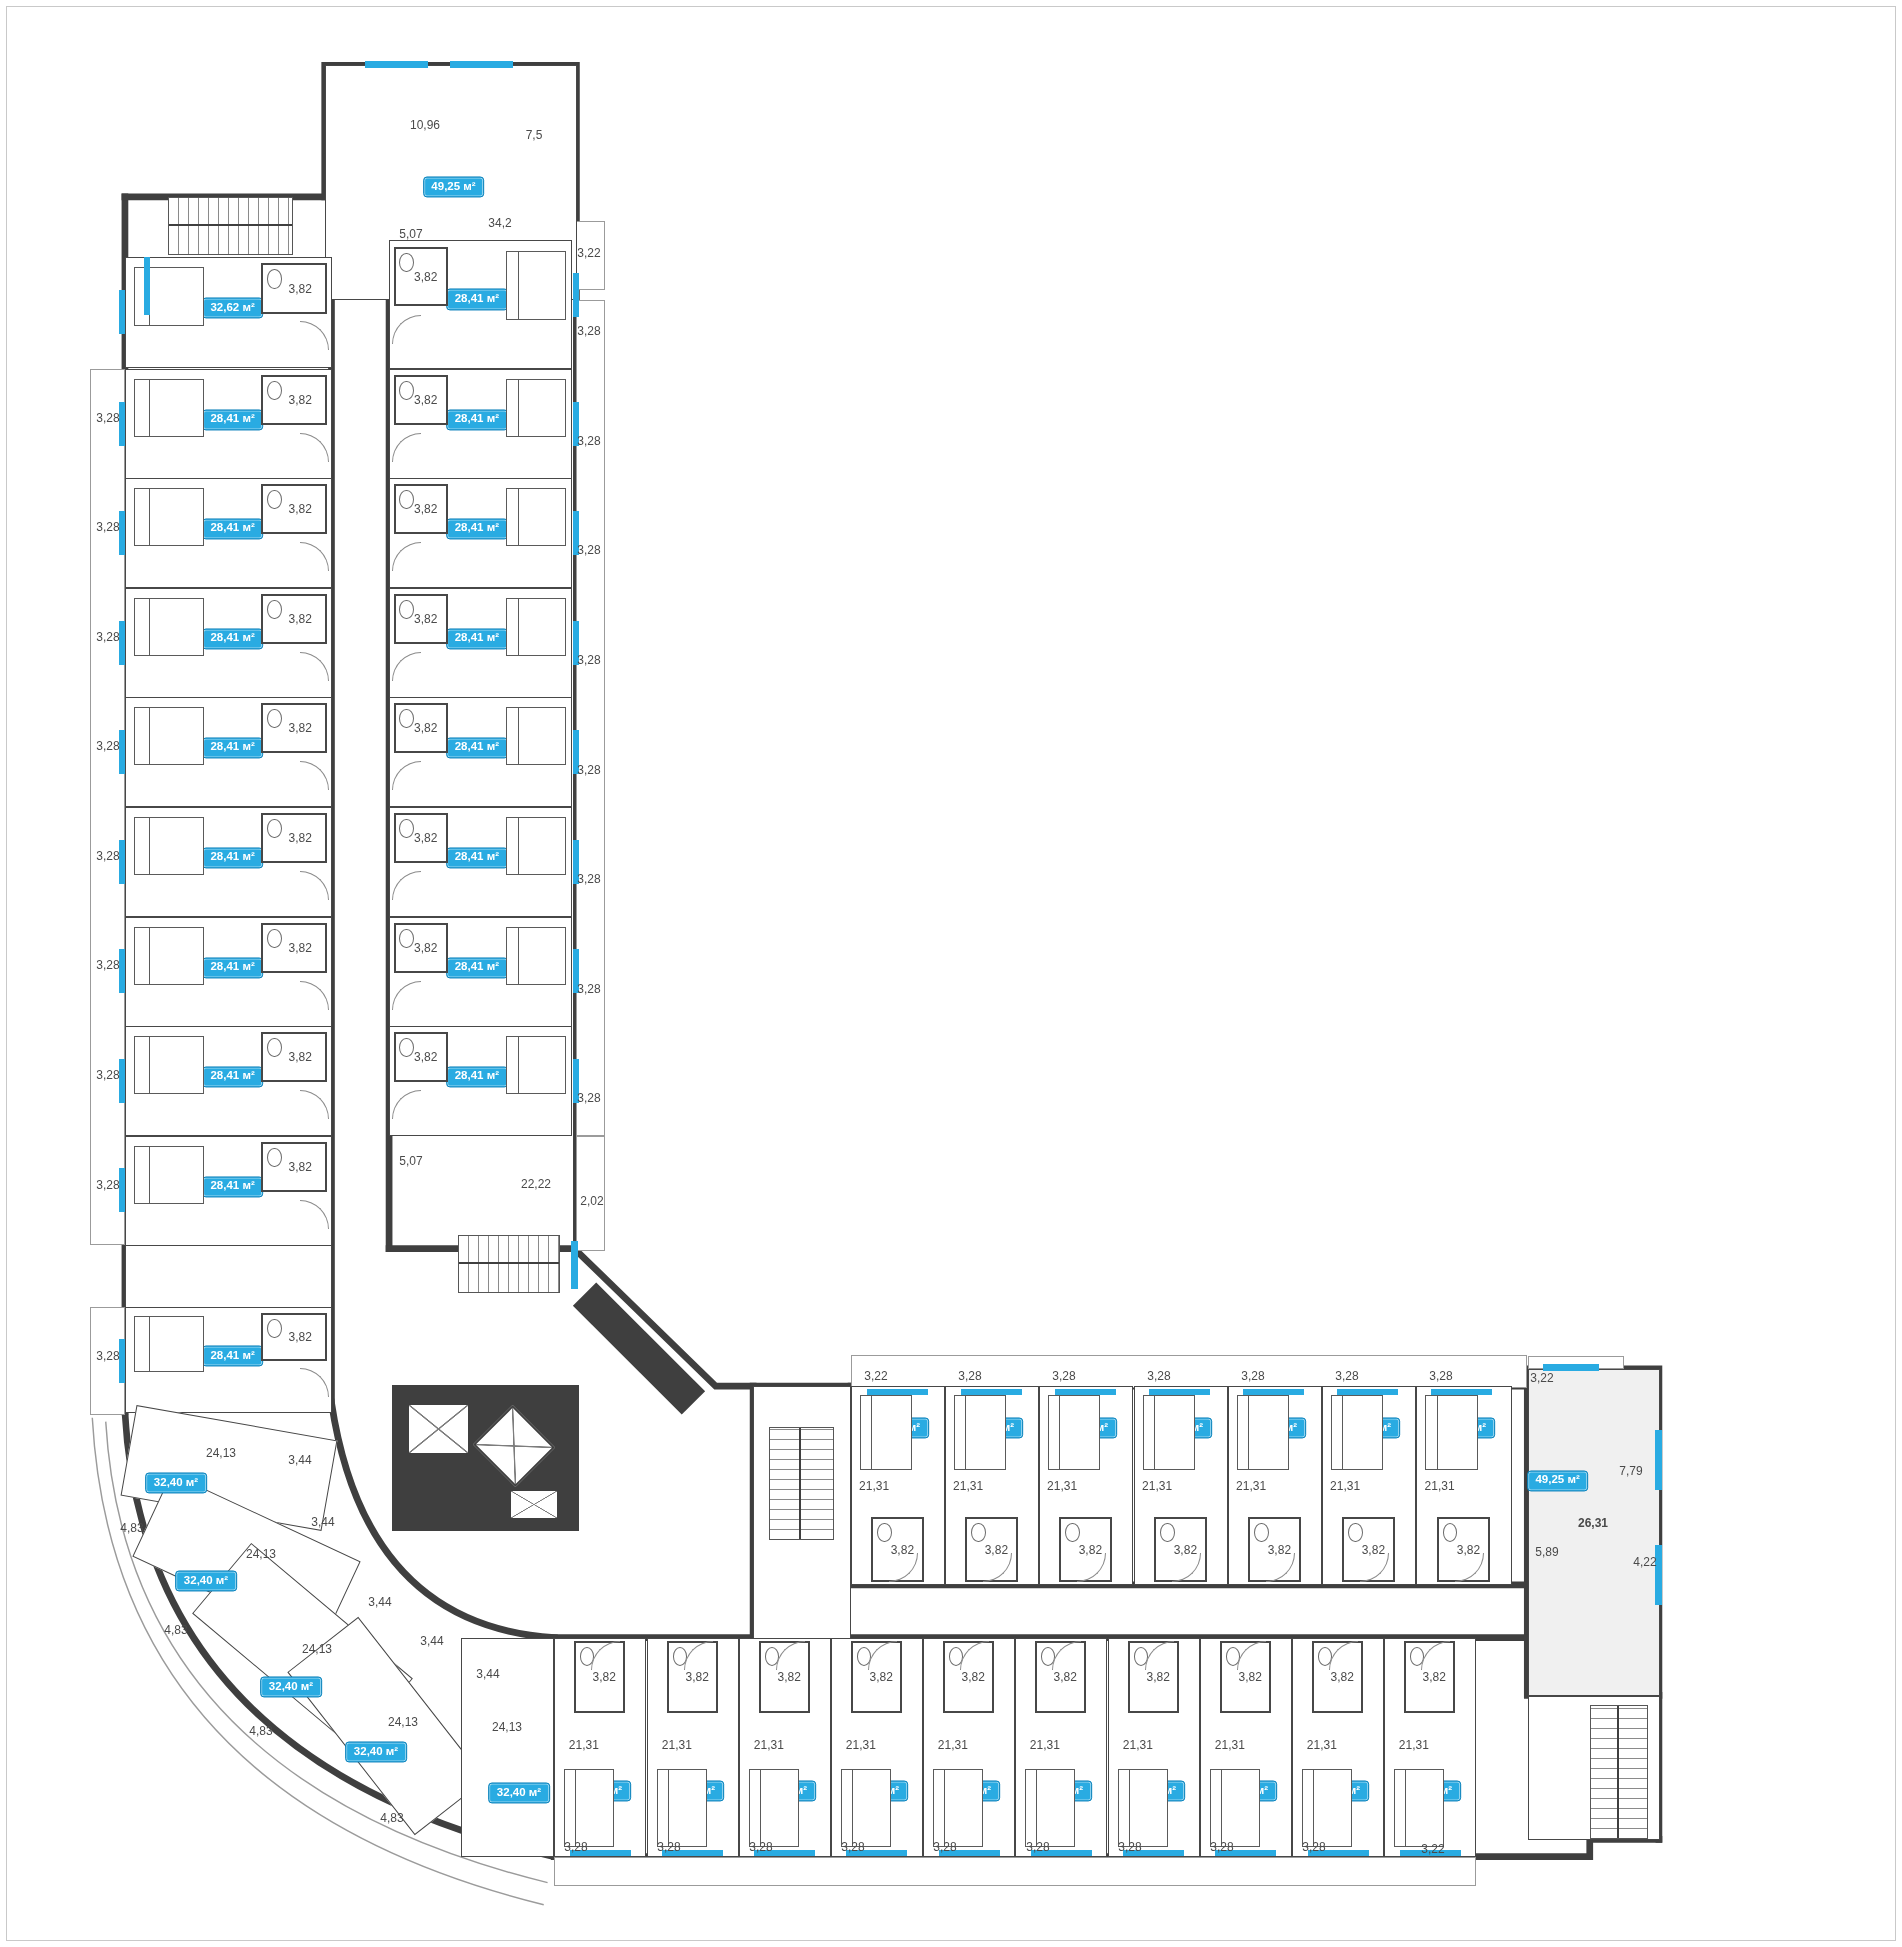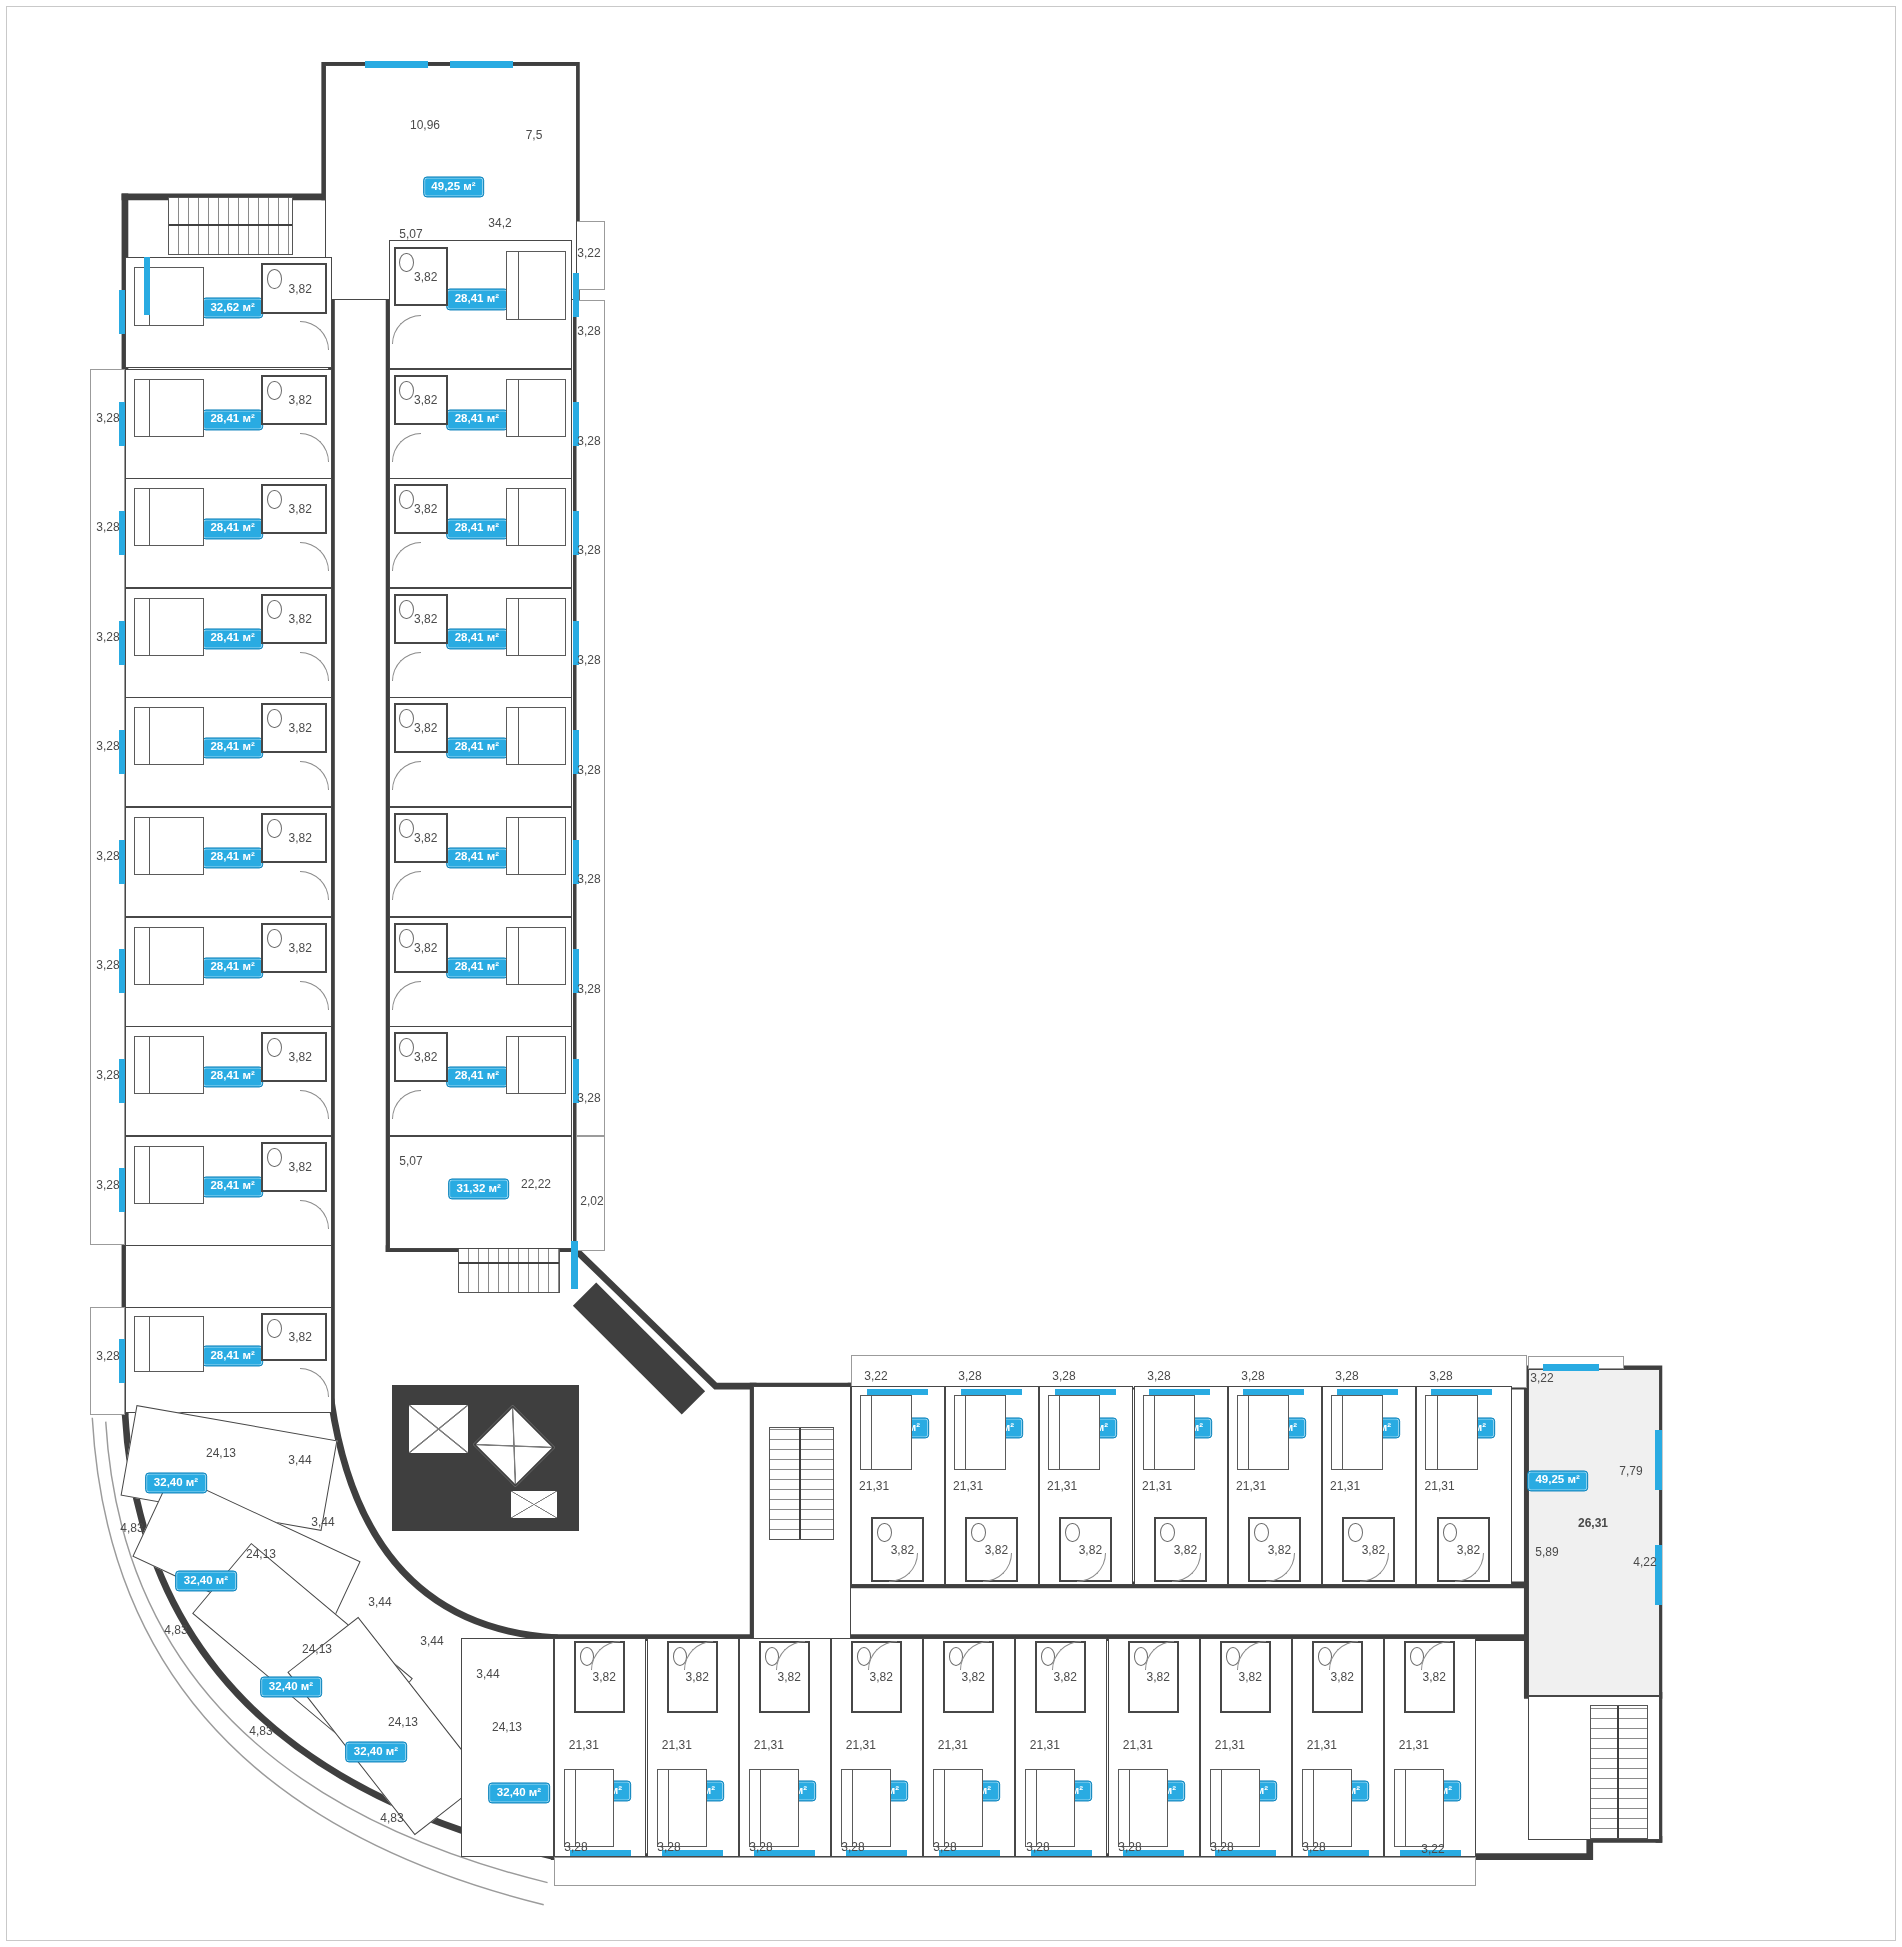--- a/index.html
+++ b/index.html
@@ -283,23 +283,20 @@
       <div class="unit v-right" style="left: 389px; top: 1026px; width: 183px; height: 110px;">
         <div class="badge">28,41 м²</div>
         <div class="roomlbl">21,31</div>
         <div class="bath">
           <div class="bathlbl">3,82</div>
         </div>
         <div class="bed"></div>
         <div class="door"></div>
       </div>
       <div class="win" style="left: 573px; top: 1059px; width: 5.8px; height: 44px;"></div>
-      <div class="unit plain-badge" style="left: 389px; top: 1136px; width: 183px; height: 113px;">
-        <div class="badge" style="left: 49%; top: 47%;">31,32 м²</div>
-      </div>
       <div class="unit h-top" style="left: 851px; top: 1386px; width: 94px; height: 199px;">
         <div class="badge">28,35 м²</div>
         <div class="roomlbl">21,31</div>
         <div class="bath">
           <div class="bathlbl">3,82</div>
         </div>
         <div class="bed"></div>
         <div class="door"></div>
       </div>
       <div class="win" style="left: 867px; top: 1389px; width: 61px; height: 5.8px;"></div>

